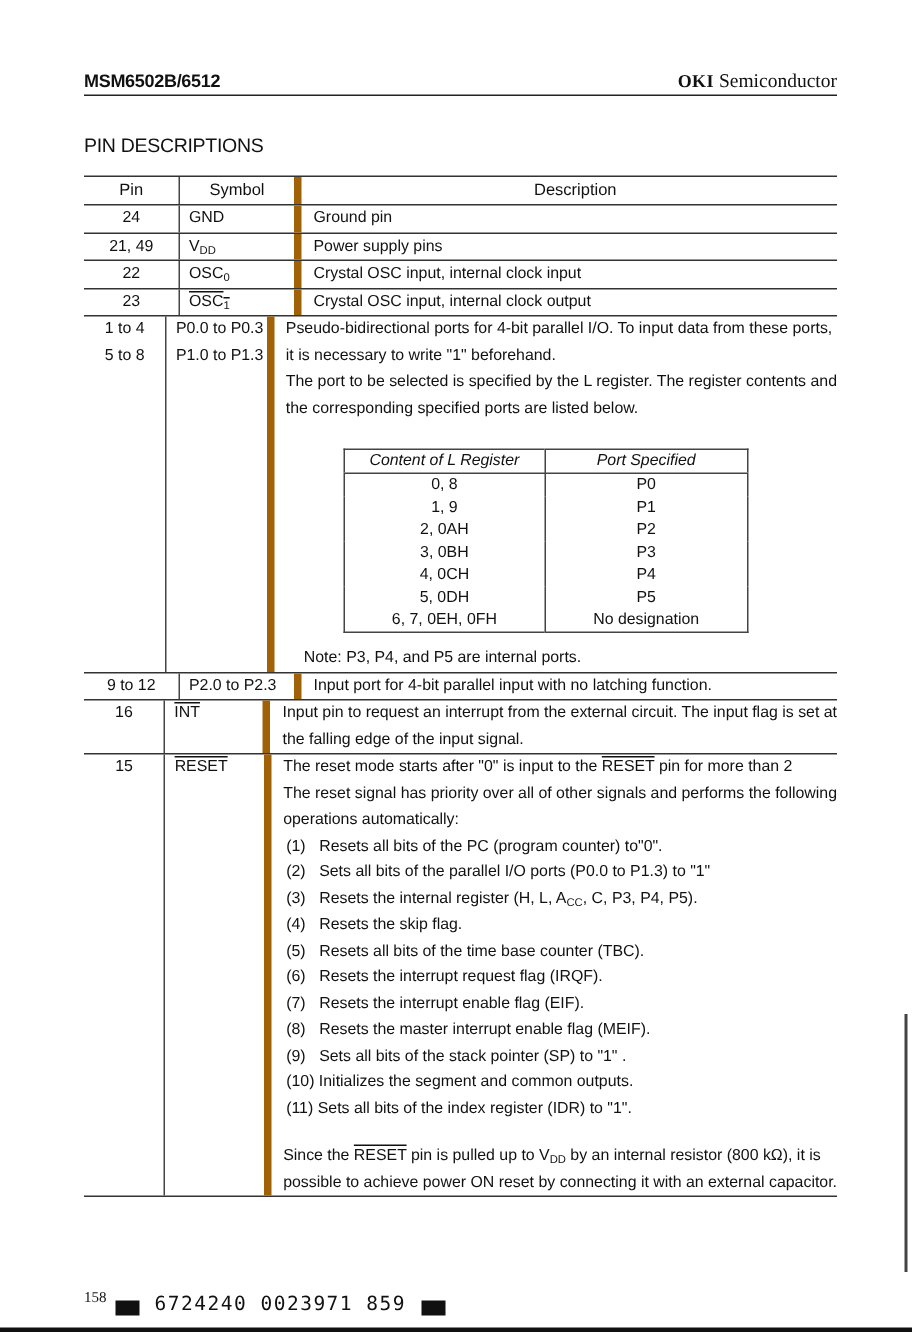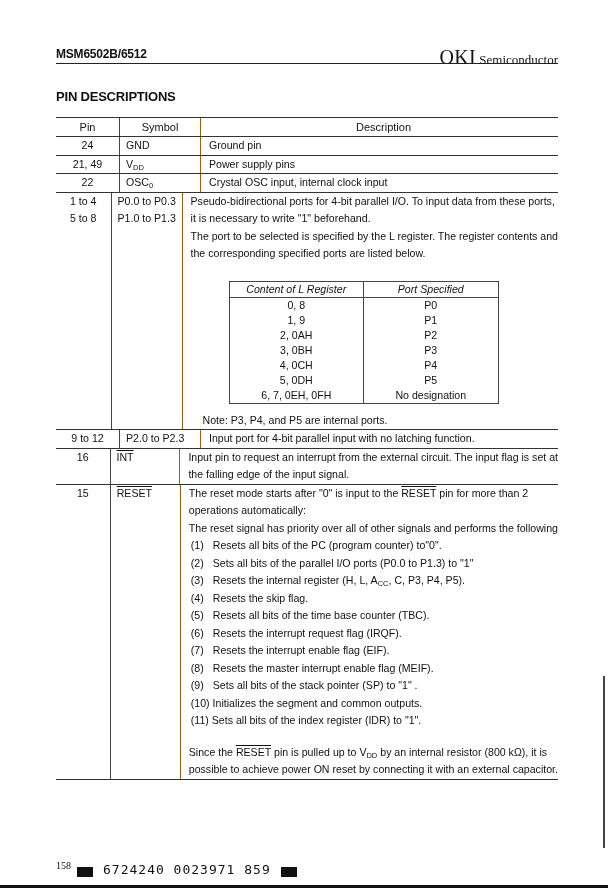--- a/index.html
+++ b/index.html
@@ -1,27 +1,27 @@
 <!DOCTYPE html>
 <html><head>
 <meta charset="utf-8">
 <style>
   html, body { margin: 0; padding: 0; background: #ffffff; }
   body { width: 608px; height: 894px; position: relative; overflow: hidden; color: #111; }
   .hdr-left { position: absolute; left: 56px; top: 47px; font-family: "Liberation Sans", sans-serif; font-weight: bold; font-size: 12px; letter-spacing: -0.2px; }
   .hdr-right { position: absolute; right: 50px; top: 46px; font-family: "Liberation Serif", serif; font-size: 13px; }
-  .hdr-right .oki { font-weight: normal; font-size: 20px; letter-spacing: 0.3px; }
+  .hdr-right .oki { font-weight: bold; font-size: 12px; letter-spacing: 0.3px; }
   .hdr-rule { position: absolute; left: 56px; top: 63px; width: 502px; height: 1px; background: #222; }
-  .section-title { position: absolute; left: 56px; top: 89px; font-family: "Liberation Sans", sans-serif; font-weight: bold; font-size: 13px; letter-spacing: -0.2px; }
+  .section-title { position: absolute; left: 56px; top: 89px; font-family: "Liberation Sans", sans-serif; font-weight: normal; font-size: 13px; letter-spacing: -0.2px; }
 
   .tbl { position: absolute; left: 56px; top: 117px; width: 502px; font-family: "Liberation Sans", sans-serif; font-size: 10.6px; }
   .row { position: relative; display: flex; border-bottom: 1px solid #333; }
   .row.top { border-top: 1px solid #333; }
   .c-pin { width: 63px; text-align: center; border-right: 1px solid #444; }
-  .c-sym { width: 81px; padding-left: 6px; box-sizing: border-box; border-right: 1px solid #a16207; }
+  .c-sym { width: 81px; padding-left: 6px; box-sizing: border-box; border-right: 5px solid #a16207; }
   .c-desc { flex: 1; padding-left: 8px; }
   .row > div { line-height: 17.5px; }
   .hd > div { font-weight: normal; text-align: center; font-size: 11px; line-height: 18px; }
   .hd .c-sym { padding-left: 0; }
   .line { display: block; line-height: 17.5px; white-space: nowrap; }
   .ov { text-decoration: overline; }
   sub { font-size: 7.5px; vertical-align: -2px; line-height: 0; }
 
   .lreg { margin: 18px 0 8px 38px; width: 270px; border: 1px solid #444; border-collapse: collapse; font-size: 10.6px; }
   .lreg th, .lreg td { font-weight: normal; text-align: center; line-height: 15px; padding: 0; }
@@ -69,20 +69,25 @@
     <div class="c-sym"><span>V</span><sub>DD</sub></div>
     <div class="c-desc">Power supply pins</div>
   </div>
 
   <div class="row">
     <div class="c-pin">22</div>
     <div class="c-sym"><span>OSC</span><sub>0</sub></div>
     <div class="c-desc">Crystal OSC input, internal clock input</div>
   </div>
 
+  <div class="row">
+    <div class="c-pin">23</div>
+    <div class="c-sym"><span class="ov"><span>OSC</span><sub>1</sub></span></div>
+    <div class="c-desc">Crystal OSC input, internal clock output</div>
+  </div>
 
   <div class="row">
     <div class="c-pin">
       <span class="line">1 to 4</span>
       <span class="line">5 to 8</span>
     </div>
     <div class="c-sym">
       <span class="line">P0.0 to P0.3</span>
       <span class="line">P1.0 to P1.3</span>
     </div>
@@ -144,22 +149,22 @@
       <span class="line">Input pin to request an interrupt from the external circuit. The input flag is set at</span>
       <span class="line">the falling edge of the input signal.</span>
     </div>
   </div>
 
   <div class="row">
     <div class="c-pin">15</div>
     <div class="c-sym"><span class="ov">RESET</span></div>
     <div class="c-desc">
       <span class="line"><span>The reset mode starts after "0" is input to the </span><span class="ov">RESET</span><span> pin for more than 2</span></span>
+      <span class="line">The reset signal has priority over all of other signals and performs the following</span>
       <span class="line">operations automatically:</span>
-      <span class="line">The reset signal has priority over all of other signals and performs the following</span>
       <div class="ops">
         <span class="line"><span class="num">(1)</span><span>Resets all bits of the PC (program counter) to"0".</span></span>
         <span class="line"><span class="num">(2)</span><span>Sets all bits of the parallel I/O ports (P0.0 to P1.3) to "1"</span></span>
         <span class="line"><span class="num">(3)</span><span>Resets the internal register (H, L, A</span><sub>CC</sub><span>, C, P3, P4, P5).</span></span>
         <span class="line"><span class="num">(4)</span><span>Resets the skip flag.</span></span>
         <span class="line"><span class="num">(5)</span><span>Resets all bits of the time base counter (TBC).</span></span>
         <span class="line"><span class="num">(6)</span><span>Resets the interrupt request flag (IRQF).</span></span>
         <span class="line"><span class="num">(7)</span><span>Resets the interrupt enable flag (EIF).</span></span>
         <span class="line"><span class="num">(8)</span><span>Resets the master interrupt enable flag (MEIF).</span></span>
         <span class="line"><span class="num">(9)</span><span>Sets all bits of the stack pointer (SP) to "1" .</span></span>

